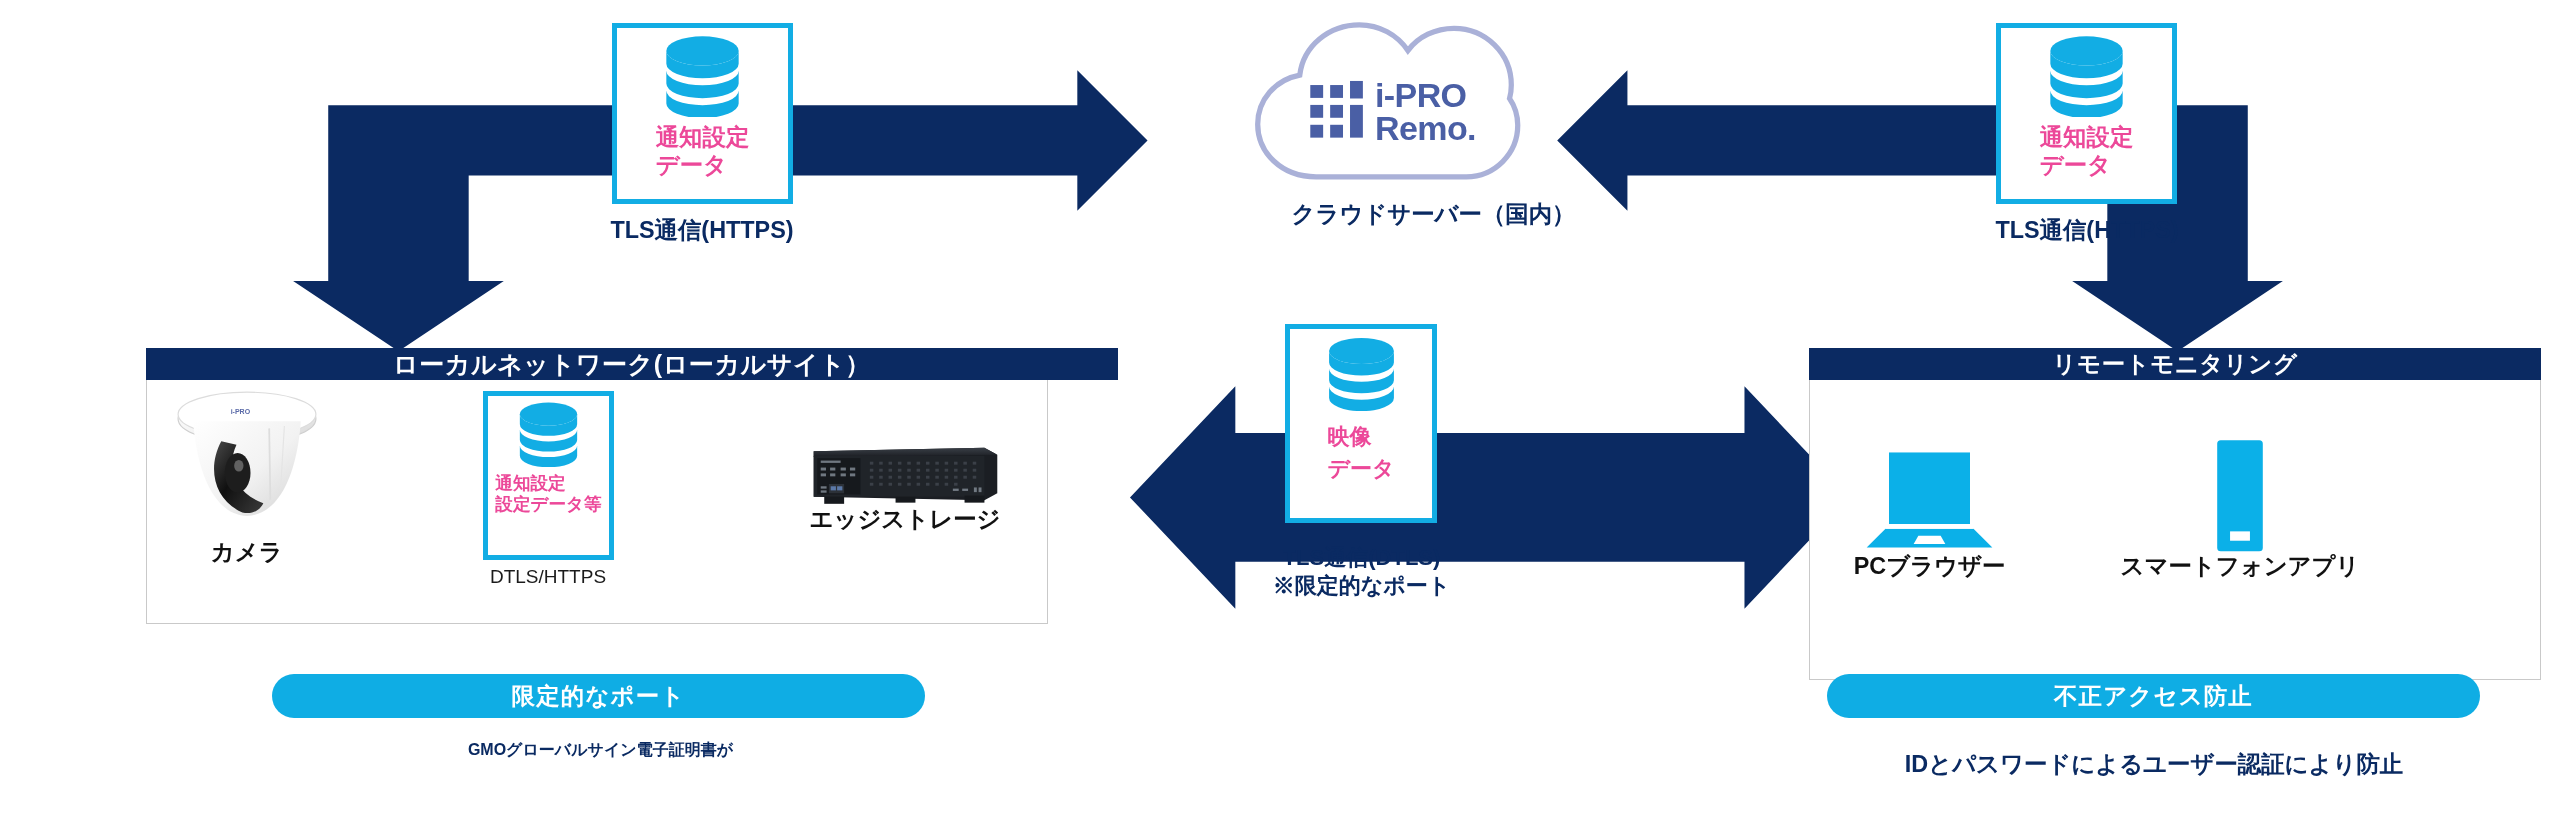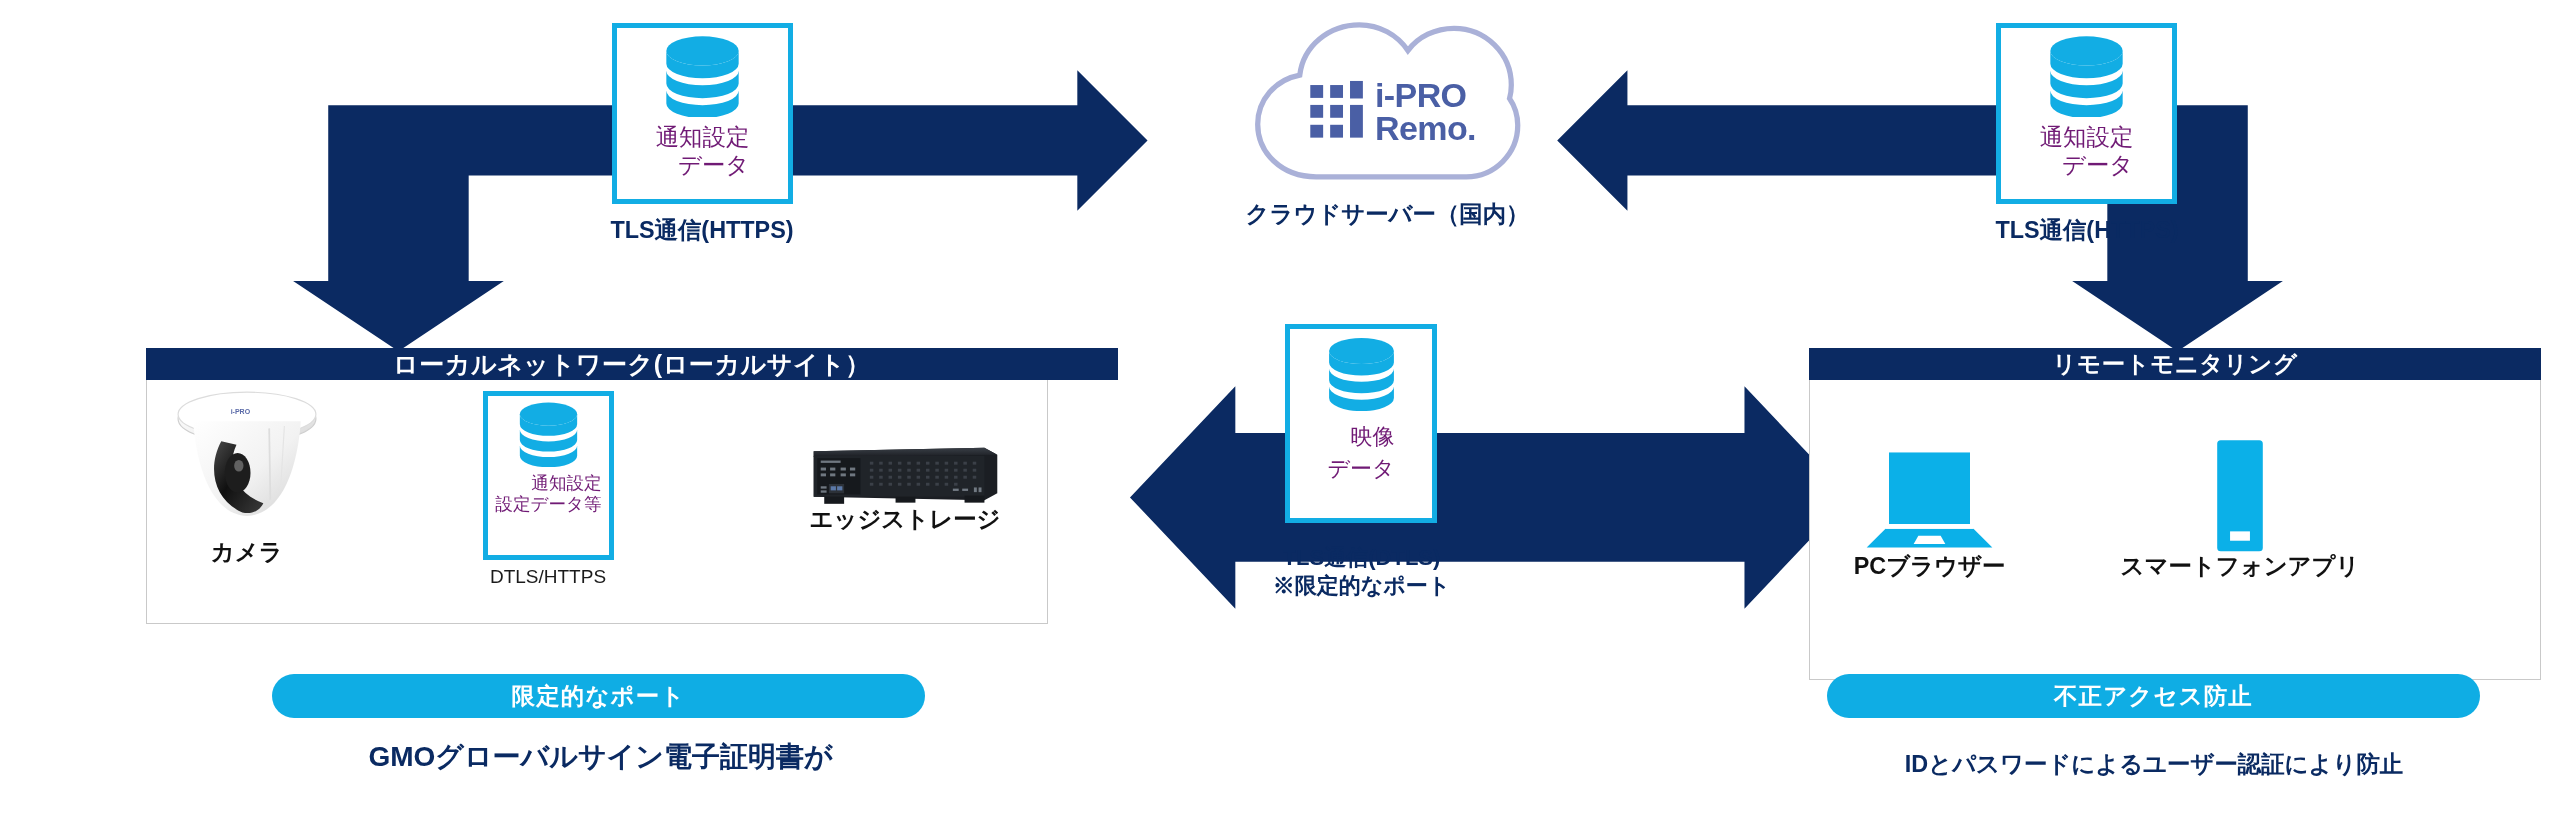--- a/index.html
+++ b/index.html
@@ -44,23 +44,23 @@
   .data-box {
     border: 5.3px solid #12ade4;
     background: #ffffff;
     display: flex;
     flex-direction: column;
     align-items: center;
     justify-content: flex-start;
   }
   .db-icon { margin-top: 7px; }
   .db-label {
-    color: #701a75;
-    font-weight: normal;
-    text-align: right;
+    color: #ec4899;
+    font-weight: bold;
+    text-align: left;
     line-height: 1.22;
     white-space: nowrap;
   }
 
   
   .panel-wrap { position: absolute; }
   .panel-header {
     background: #0b2a62;
     color: #ffffff;
     font-weight: bold;
@@ -165,21 +165,21 @@
         <rect x="176" y="159" width="22" height="56"></rect>
         <rect x="108" y="193" width="22" height="22"></rect>
         <rect x="142" y="193" width="22" height="22"></rect>
       </g>
     </svg>
     <div class="abs cloud-logo-text" style="left:128px;top:67px;font-size:34px;">
       <div>i-PRO</div>
       <div>Remo.</div>
     </div>
   </div>
-  <div class="abs navy-text" style="left:1206px;top:199px;width:363px;font-size:23.4px;">クラウドサーバー（国内）</div>
+  <div class="abs navy-text" style="left:1252px;top:199px;width:363px;font-size:23.4px;">クラウドサーバー（国内）</div>
 
   <div class="abs data-box" style="left:1996px;top:23.4px;width:181px;height:181px;">
     <div class="db-icon">
       <svg width="77" height="82" viewBox="0 0 132 140">
         <ellipse cx="66" cy="27" rx="62" ry="25" fill="#12ade4"></ellipse>
         <path d="M4 27 v22 a62 25 0 0 0 124 0 V27 a62 25 0 0 1 -124 0 Z" fill="#12ade4"></path>
         <path d="M4 61 v22 a62 25 0 0 0 124 0 V61 a62 25 0 0 1 -124 0 Z" fill="#12ade4"></path>
         <path d="M4 95 v22 a62 25 0 0 0 124 0 V95 a62 25 0 0 1 -124 0 Z" fill="#12ade4"></path>
       </svg>
     </div>
@@ -375,21 +375,21 @@
           <rect x="26" y="2" width="78" height="190" rx="6" fill="#0bb0e8"></rect>
           <rect x="48" y="158" width="34" height="16" fill="#ffffff"></rect>
         </svg>
       </div>
       <div class="abs black-text" style="left:278px;top:171px;width:304px;font-size:23.4px;">スマートフォンアプリ</div>
 
     </div>
   </div>
 
   <div class="abs pill" style="left:272px;top:674px;width:653px;height:44px;font-size:23.4px;">限定的なポート</div>
-  <div class="abs navy-text" style="left:217px;top:739px;width:767px;font-size:28px;line-height:1.32;">
+  <div class="abs navy-text" style="left:217px;top:739px;width:767px;font-size:16px;line-height:1.32;">
     <div>GMOグローバルサイン電子証明書が</div>
   </div>
 
   <div class="abs pill" style="left:1827px;top:674px;width:653px;height:44px;font-size:23.4px;">不正アクセス防止</div>
   <div class="abs navy-text" style="left:1791px;top:749px;width:726px;font-size:23.4px;">IDとパスワードによるユーザー認証により防止</div>
 
 </div>
 
 
 </body></html>

